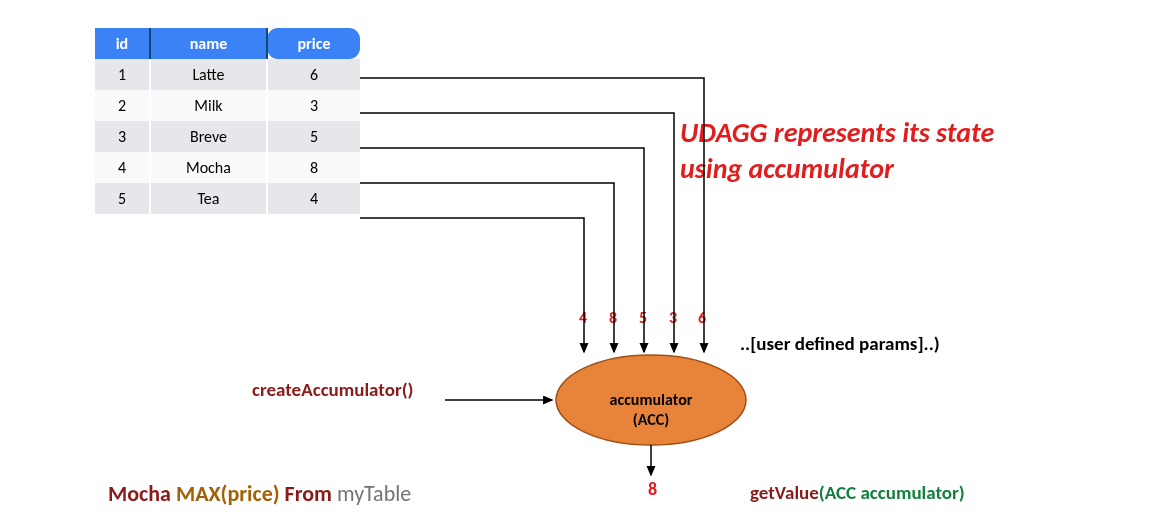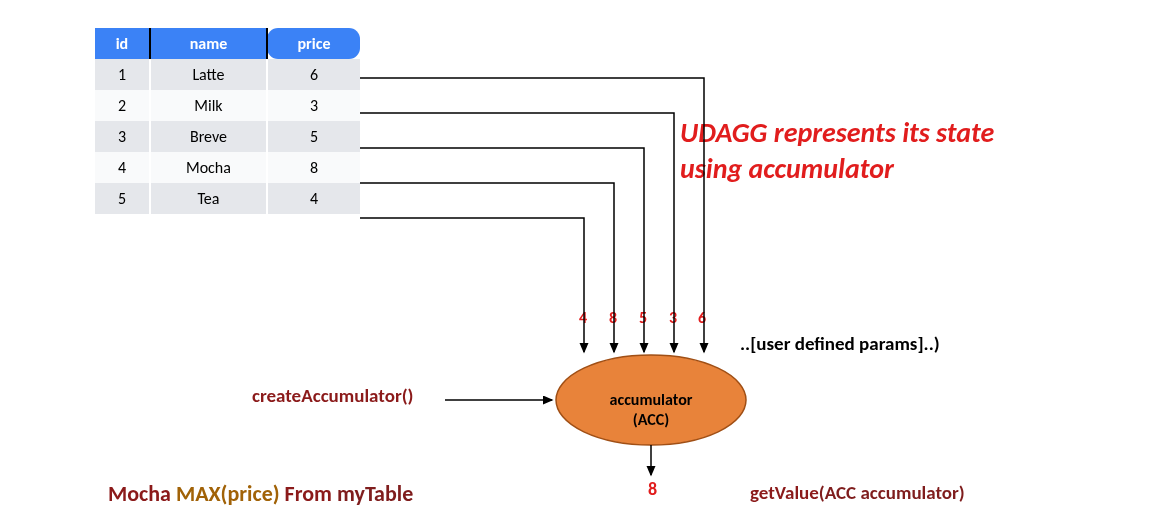--- a/index.html
+++ b/index.html
@@ -18,21 +18,21 @@
     border-collapse: collapse;
     width: 265px;
     font-size: 16px;
   }
   .tbl th {
     background: #3b82f6;
     color: #fff;
     font-weight: bold;
     padding: 6px 8px;
     text-align: center;
-    border-right: 2px solid #000000;
+    border-right: 2px solid #0c4a6e;
   }
   .tbl th:last-child { border-right: none; border-radius: 11px; }
   .tbl td {
     text-align: center;
     padding: 6px 8px;
     border-right: 2px solid #fff;
   }
   .tbl td:last-child { border-right: none; }
   .tbl tr.even td { background: #e5e7eb; }
   .tbl tr.odd td { background: #f9fafb; }
@@ -49,54 +49,53 @@
     width: 360px;
   }
 
   .create-label {
     position: absolute;
     left: 252px;
     top: 378px;
     color: #8b1a1a;
     font-weight: bold;
     font-size: 19px;
-    margin-top: 6px;
   }
 
   .sql {
     position: absolute;
     left: 108px;
     top: 480px;
     font-size: 22px;
     font-weight: bold;
   }
   .sql .kw-select, .sql .kw-from { color: #8b1a1a; }
   .sql .fn { color: #a16207; }
-  .sql .tbln { color: #7f1d1d; font-weight: bold; }
+  .sql .tbln { color: #737373; font-weight: normal; }
 
   .accum-text {
     position: absolute;
     left: 740px;
     top: 308px;
     font-size: 19px;
     font-weight: bold;
     color: #000;
     line-height: 1.25;
     width: 340px;
   }
 
   .getval-text {
     position: absolute;
     left: 750px;
     top: 481px;
     font-size: 19px;
     font-weight: bold;
     color: #8b1a1a;
   }
-  .getval-text .args { color:#7f1d1d;margin-top:12px; }
+  .getval-text .args { color:#15803d;margin-top:12px; }
 
   .result-8 {
     position: absolute;
     left: 648px;
     top: 478px;
     color: #e11d1d;
     font-weight: bold;
     font-size: 18px;
   }
 

